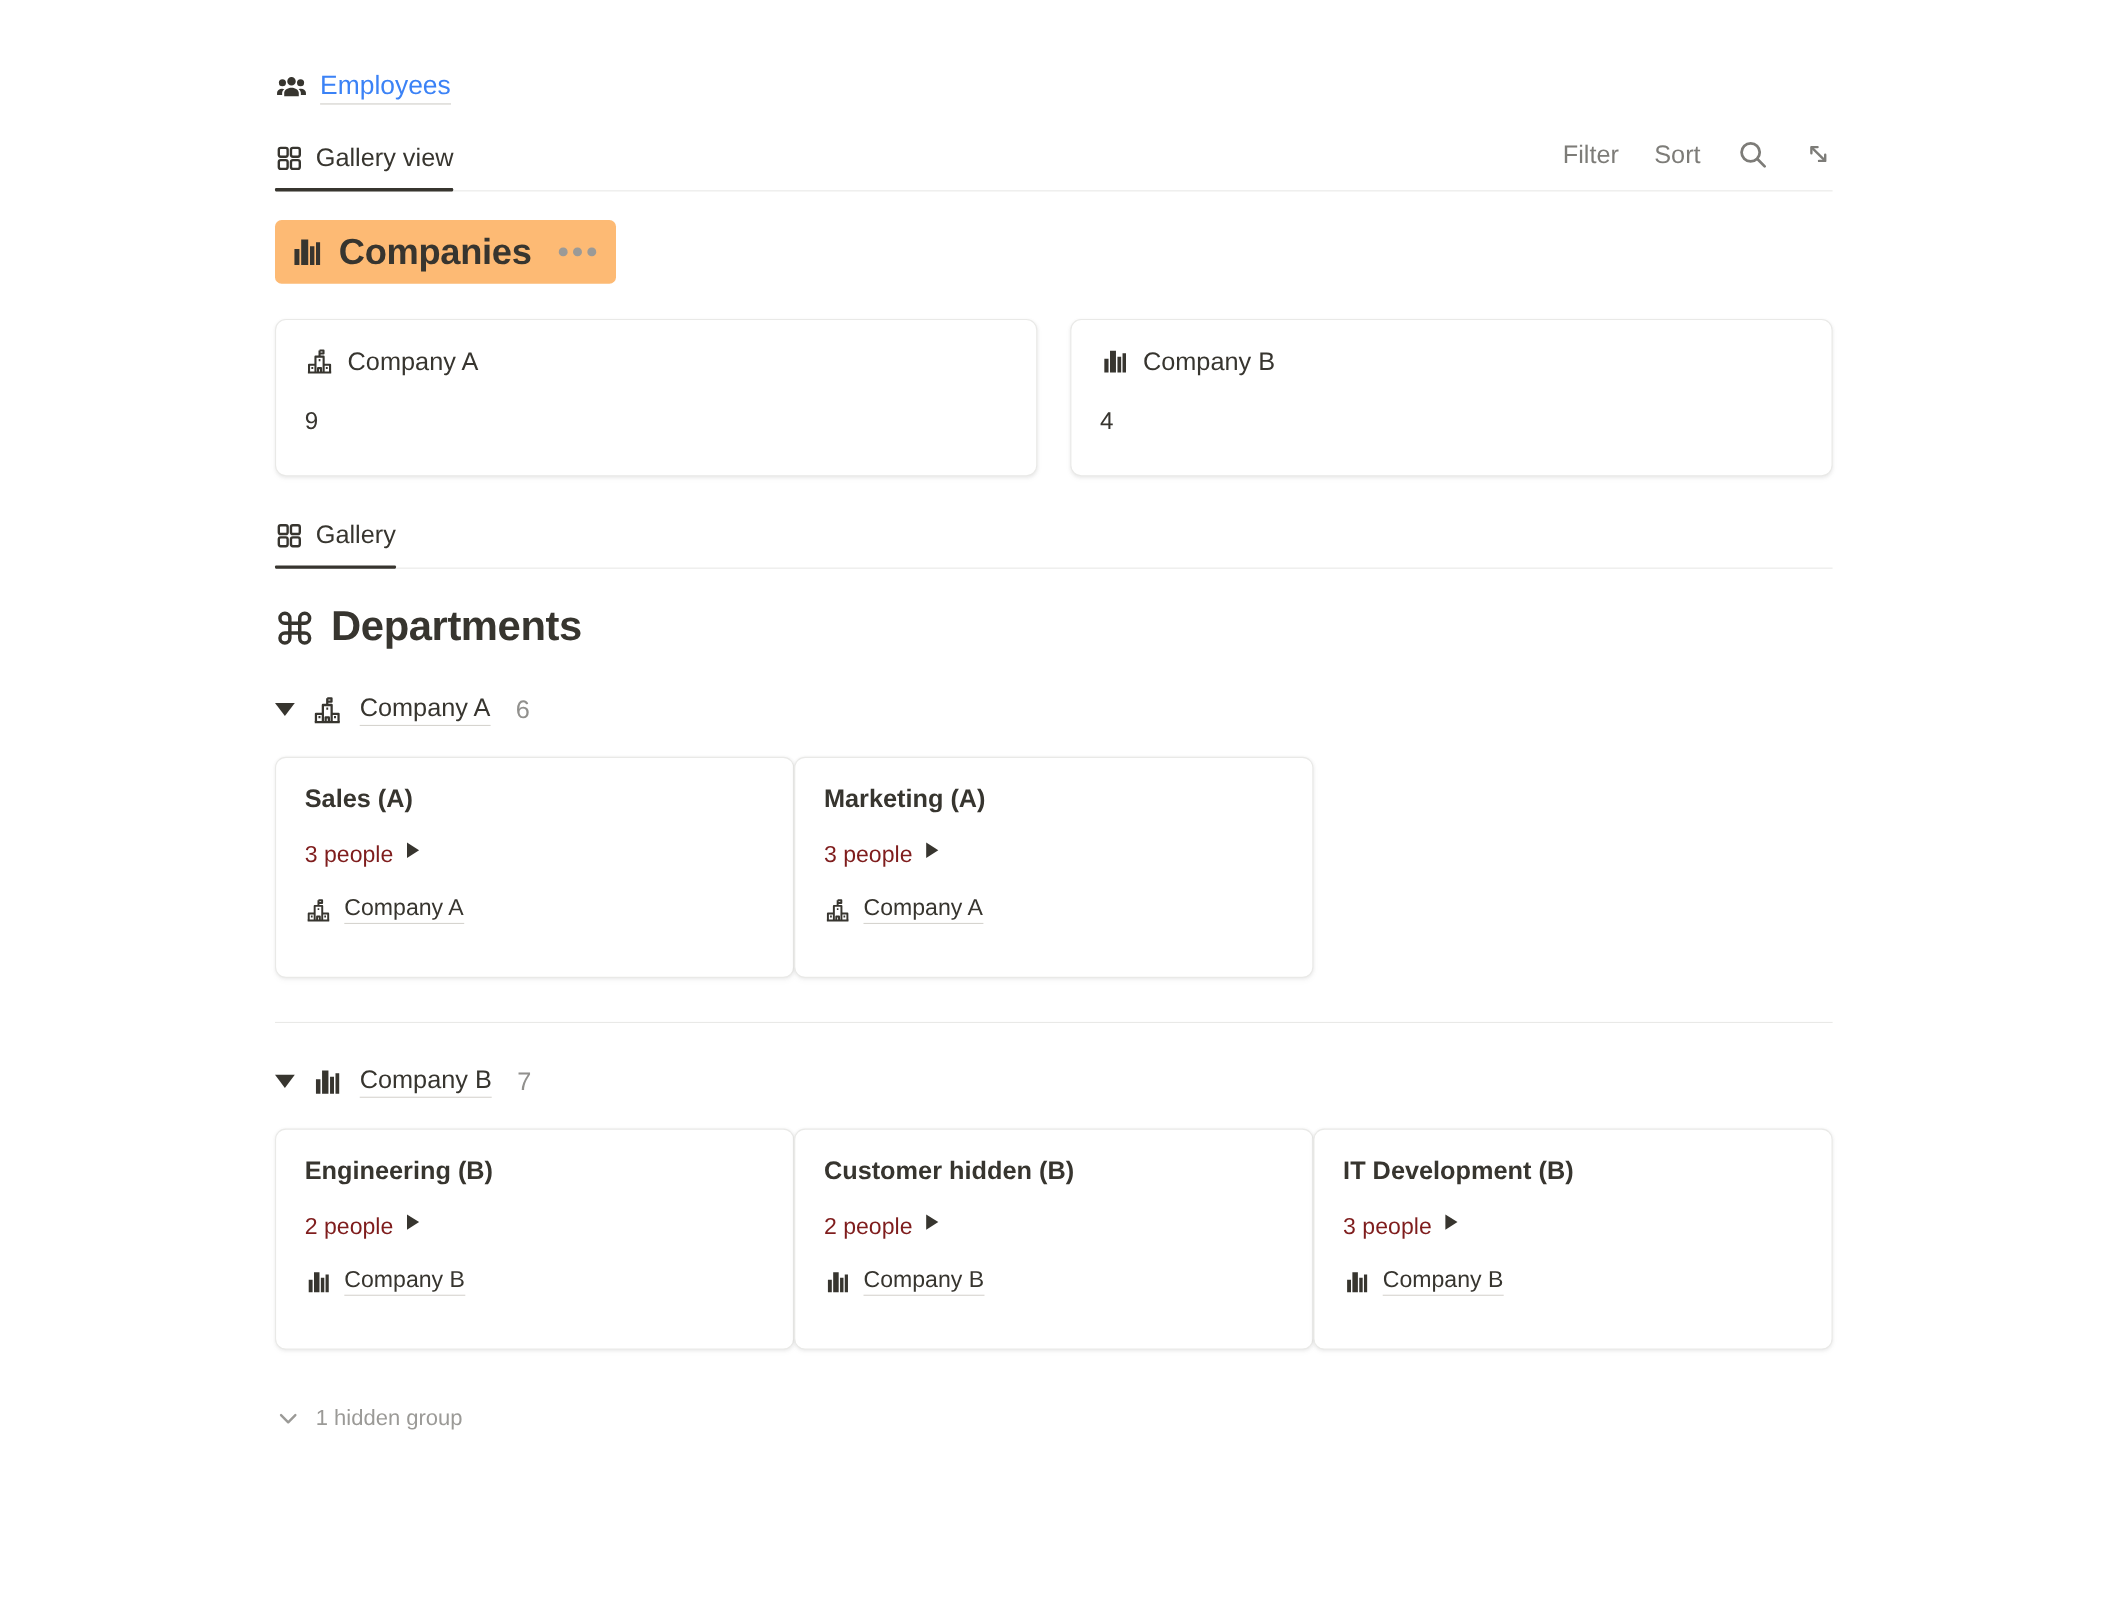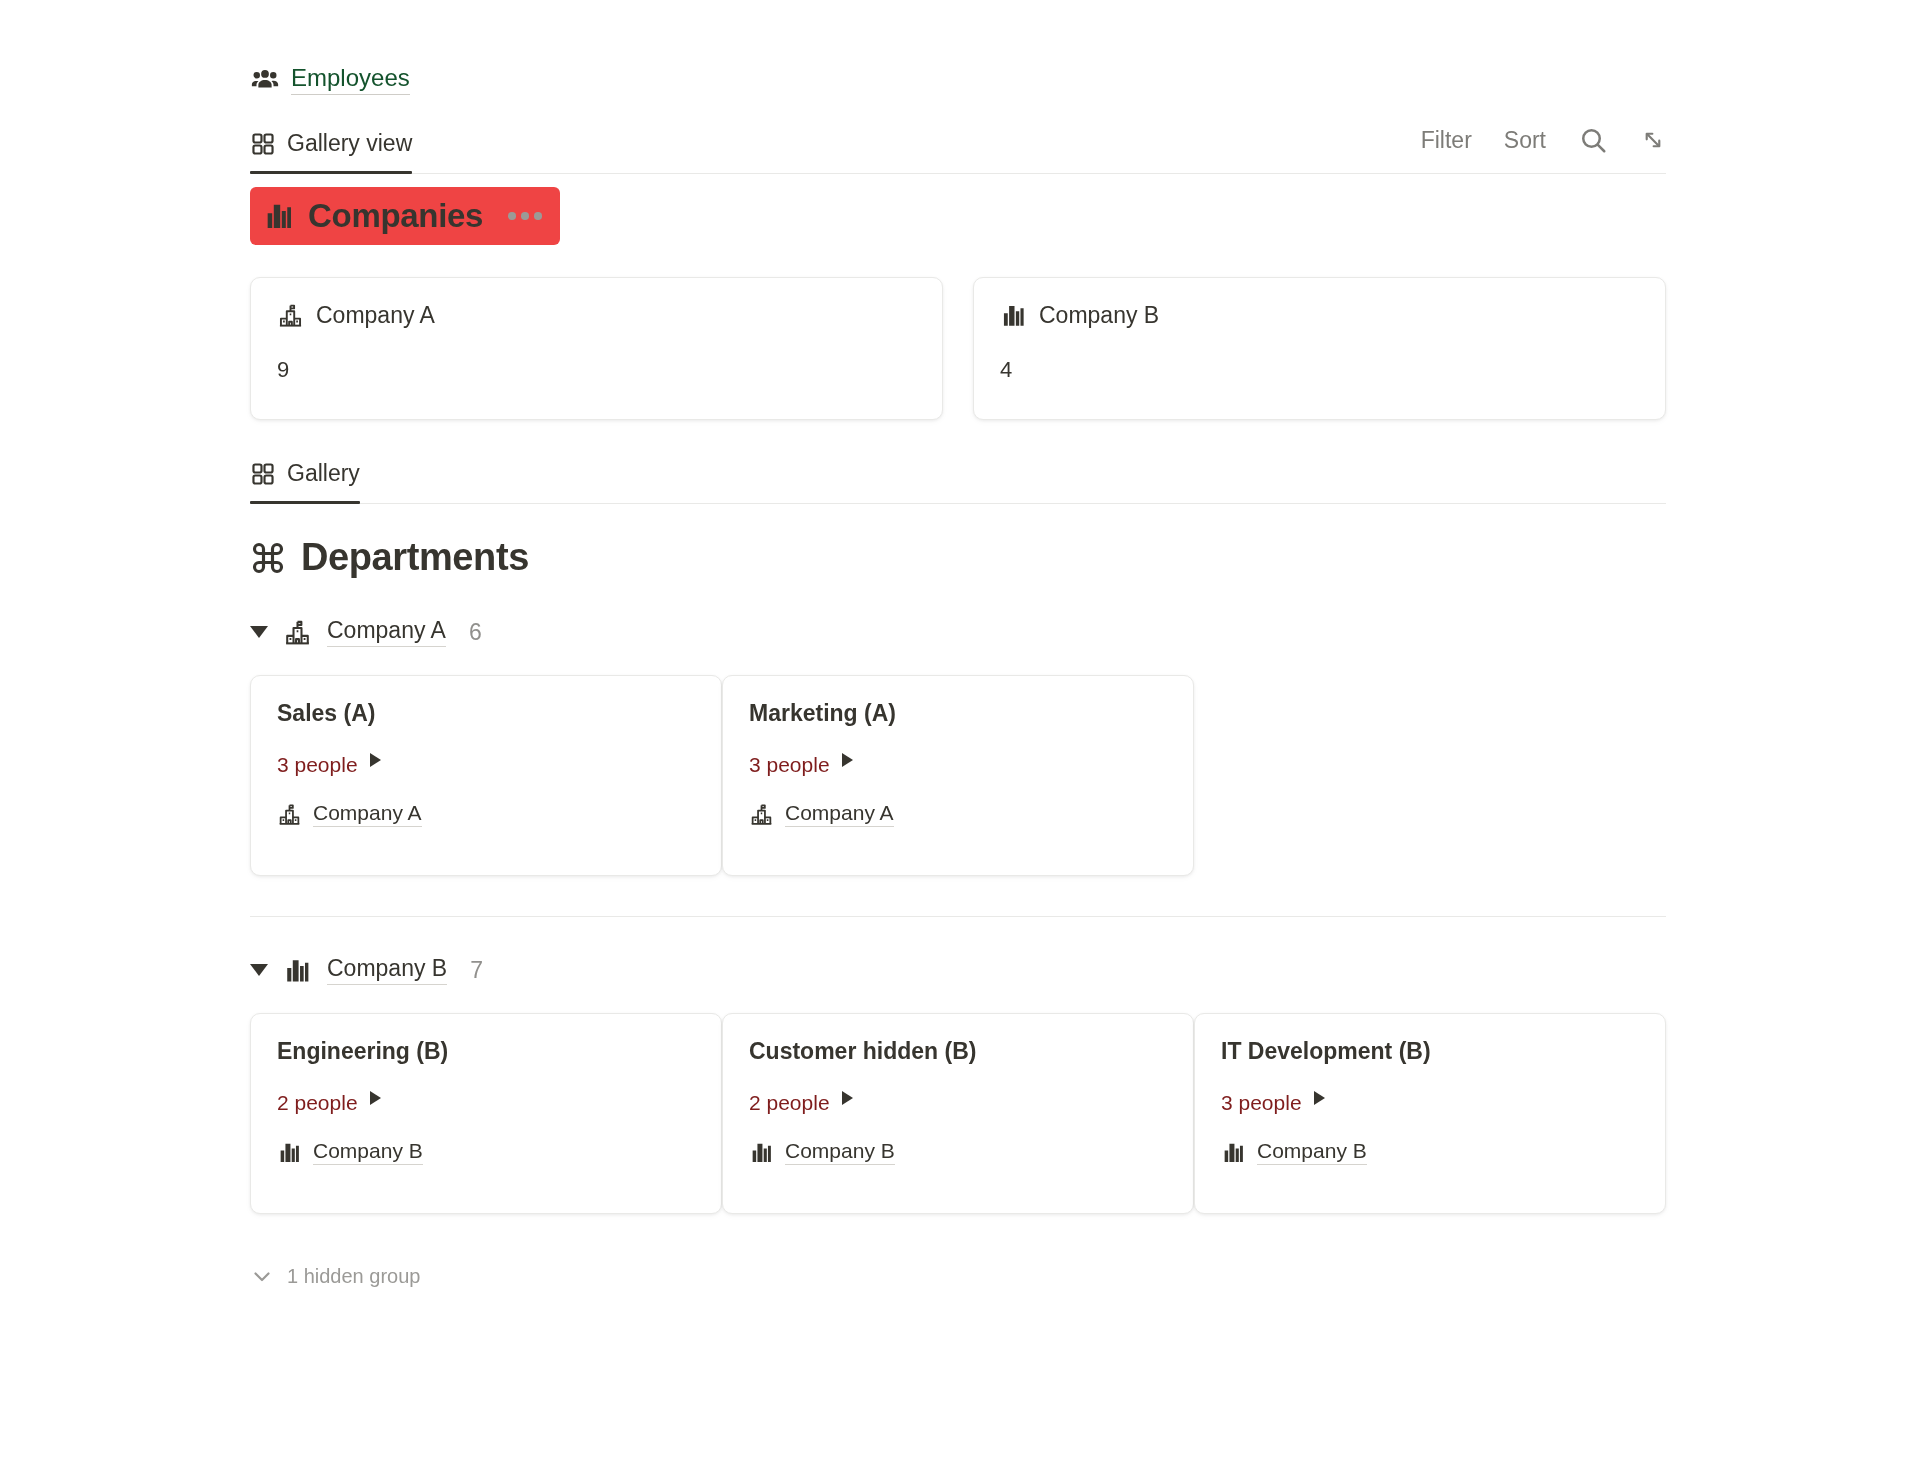--- a/index.html
+++ b/index.html
@@ -14,21 +14,21 @@
   
   .page-title {
     font-size: 60px; font-weight: 700; letter-spacing: -1.5px;
     line-height: 1.15; color: #37352f;
   }
 
   
   .breadcrumb { margin-top: 26px; display: flex; align-items: center; gap: 11px; cursor: pointer; width: max-content; }
   .breadcrumb .icon { display: flex; }
   .breadcrumb-label {
-    font-size: 24px; font-weight: 500; color: #14532d;
+    font-size: 24px; font-weight: 500; color: #3b82f6;
     border-bottom: 1.5px solid #cfcdc8; padding-bottom: 2px;
   }
 
   
   .tabbar {
     margin-top: 30px; display: flex; justify-content: space-between;
     align-items: flex-end; border-bottom: 1px solid #e9e9e7;
   }
   .tab {
     display: inline-flex; align-items: flex-end; gap: 11px;
@@ -39,22 +39,22 @@
     height: 3px; background: #37352f; border-radius: 1px;
   }
   .tab-label { font-size: 23px; font-weight: 500; color: #37352f; }
 
   .toolbar-right { display: flex; align-items: center; gap: 32px; padding-bottom: 18px; }
   .toolbar-text { font-size: 23px; color: #7d7c78; cursor: pointer; }
   .toolbar-iconbtn { display: flex; cursor: pointer; }
 
   
   .group-chip {
-    margin-top: 13px; display: inline-flex; align-items: center; gap: 13px;
-    background: #ef4444; border-radius: 6px; padding: 10px 16px 10px 13px; cursor: pointer;
+    margin-top: 26px; display: inline-flex; align-items: center; gap: 13px;
+    background: #fdba74; border-radius: 6px; padding: 10px 16px 10px 13px; cursor: pointer;
   }
   .group-chip-title { font-size: 33px; font-weight: 700; color: #37352f; letter-spacing: -0.3px; }
   .ellipsis { display: flex; gap: 5.5px; margin-left: 10px; cursor: pointer; padding: 4px 2px; }
   .ellipsis i { width: 7.5px; height: 7.5px; border-radius: 50%; background: #9b9a97; }
 
   
   .companies-grid { margin-top: 32px; display: grid; grid-template-columns: 1fr 1fr; gap: 30px; }
   .dept-grid { margin-top: 28px; display: grid; grid-template-columns: repeat(3, 1fr); }
   .card {
     background: #fff; border: 1px solid #e9e9e7; border-radius: 10px;

